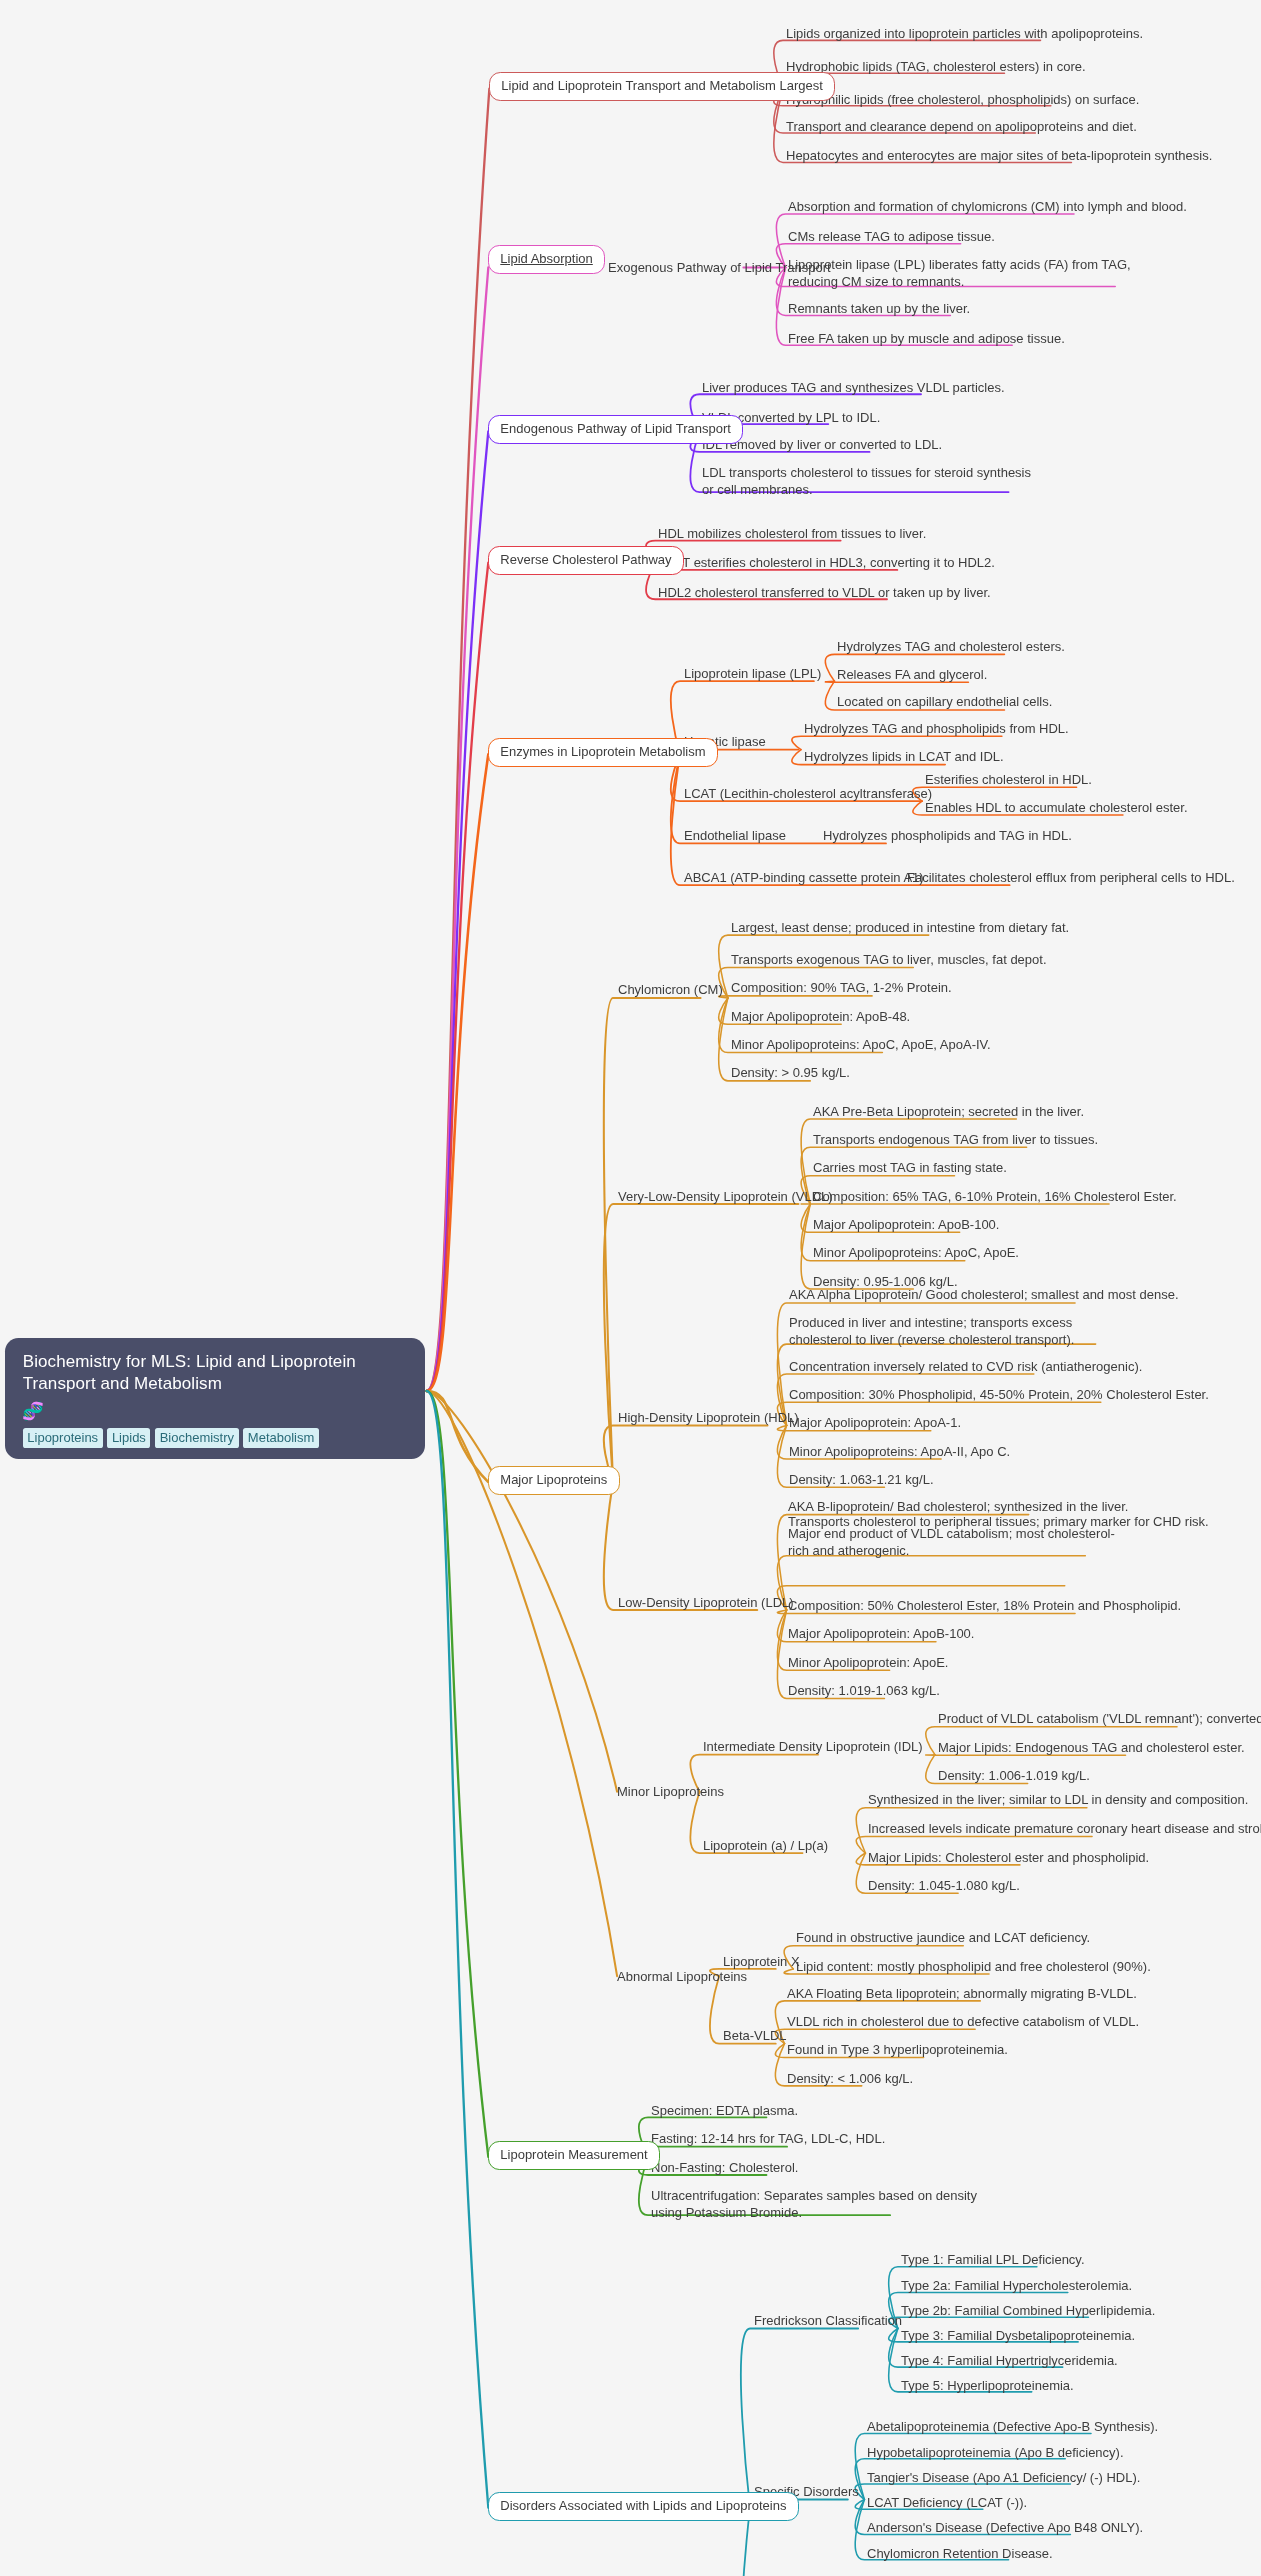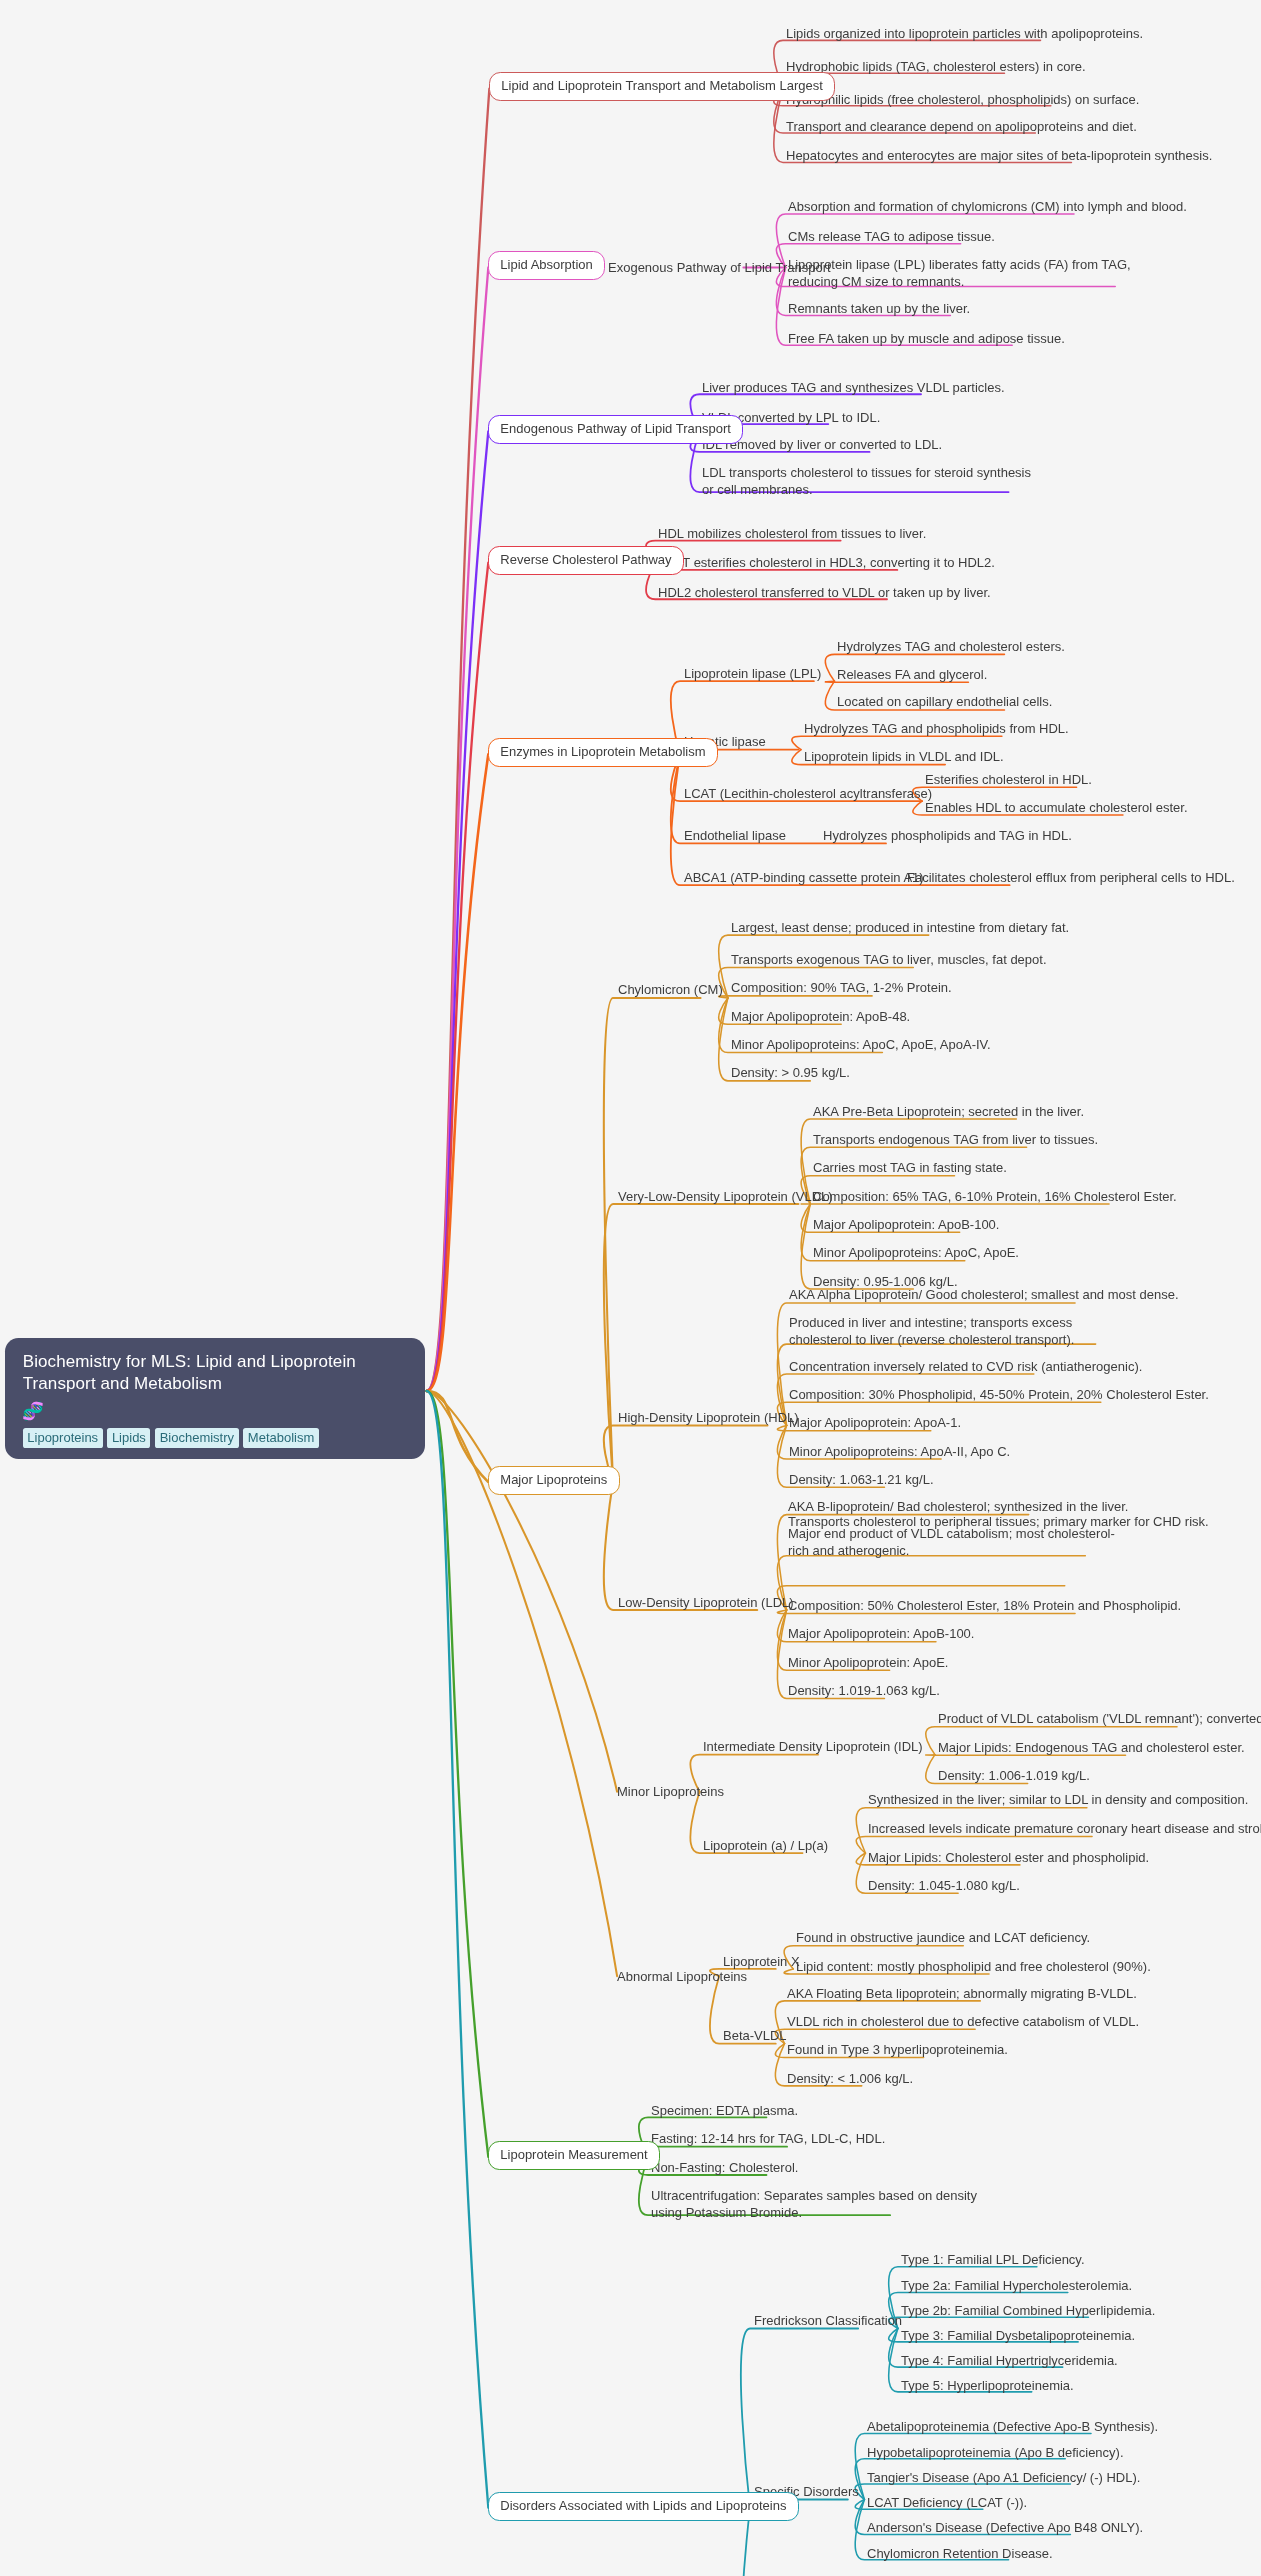--- a/index.html
+++ b/index.html
@@ -200,21 +200,21 @@
     </div>
   </div>
 
   <div class="l1 c-red" style="left:489px;top:72px;">Lipid and Lipoprotein Transport and Metabolism Largest</div>
   <div class="lbl" style="left:786px;top:25px;">Lipids organized into lipoprotein particles with apolipoproteins.</div>
   <div class="lbl" style="left:786px;top:58px;">Hydrophobic lipids (TAG, cholesterol esters) in core.</div>
   <div class="lbl" style="left:786px;top:91px;">Hydrophilic lipids (free cholesterol, phospholipids) on surface.</div>
   <div class="lbl" style="left:786px;top:118px;">Transport and clearance depend on apolipoproteins and diet.</div>
   <div class="lbl" style="left:786px;top:147px;">Hepatocytes and enterocytes are major sites of beta-lipoprotein synthesis.</div>
 
-  <div class="l1 c-pink" style="left:488px;top:251px;">Lipid Absorption</div>
+  <div class="l1 c-pink" style="left:488px;top:245px;text-decoration:underline;">Lipid Absorption</div>
   <div class="lbl" style="left:608px;top:259px;">Exogenous Pathway of Lipid Transport</div>
   <div class="lbl" style="left:788px;top:198px;">Absorption and formation of chylomicrons (CM) into lymph and blood.</div>
   <div class="lbl" style="left:788px;top:228px;">CMs release TAG to adipose tissue.</div>
   <div class="lbl wrap" style="left:788px;top:256px;width:361px;">Lipoprotein lipase (LPL) liberates fatty acids (FA) from TAG, reducing CM size to remnants.</div>
   <div class="lbl" style="left:788px;top:300px;">Remnants taken up by the liver.</div>
   <div class="lbl" style="left:788px;top:330px;">Free FA taken up by muscle and adipose tissue.</div>
 
   <div class="l1 c-purple" style="left:488px;top:415px;">Endogenous Pathway of Lipid Transport</div>
   <div class="lbl" style="left:702px;top:379px;">Liver produces TAG and synthesizes VLDL particles.</div>
   <div class="lbl" style="left:702px;top:409px;">VLDL converted by LPL to IDL.</div>
@@ -228,21 +228,21 @@
 
   <div class="l1 c-orange" style="left:488px;top:738px;">Enzymes in Lipoprotein Metabolism</div>
 
   <div class="lbl" style="left:684px;top:665px;">Lipoprotein lipase (LPL)</div>
   <div class="lbl" style="left:837px;top:638px;">Hydrolyzes TAG and cholesterol esters.</div>
   <div class="lbl" style="left:837px;top:666px;">Releases FA and glycerol.</div>
   <div class="lbl" style="left:837px;top:693px;">Located on capillary endothelial cells.</div>
 
   <div class="lbl" style="left:684px;top:733px;">Hepatic lipase</div>
   <div class="lbl" style="left:804px;top:720px;">Hydrolyzes TAG and phospholipids from HDL.</div>
-  <div class="lbl" style="left:804px;top:748px;">Lipoprotein lipids in VLDL and IDL.</div>
+  <div class="lbl" style="left:804px;top:748px;">Hydrolyzes lipids in LCAT and IDL.</div>
 
   <div class="lbl" style="left:684px;top:785px;">LCAT (Lecithin-cholesterol acyltransferase)</div>
   <div class="lbl" style="left:925px;top:771px;">Esterifies cholesterol in HDL.</div>
   <div class="lbl" style="left:925px;top:799px;">Enables HDL to accumulate cholesterol ester.</div>
 
   <div class="lbl" style="left:684px;top:827px;">Endothelial lipase</div>
   <div class="lbl" style="left:823px;top:827px;">Hydrolyzes phospholipids and TAG in HDL.</div>
 
   <div class="lbl" style="left:684px;top:869px;">ABCA1 (ATP-binding cassette protein A1)</div>
   <div class="lbl" style="left:907px;top:869px;">Facilitates cholesterol efflux from peripheral cells to HDL.</div>

